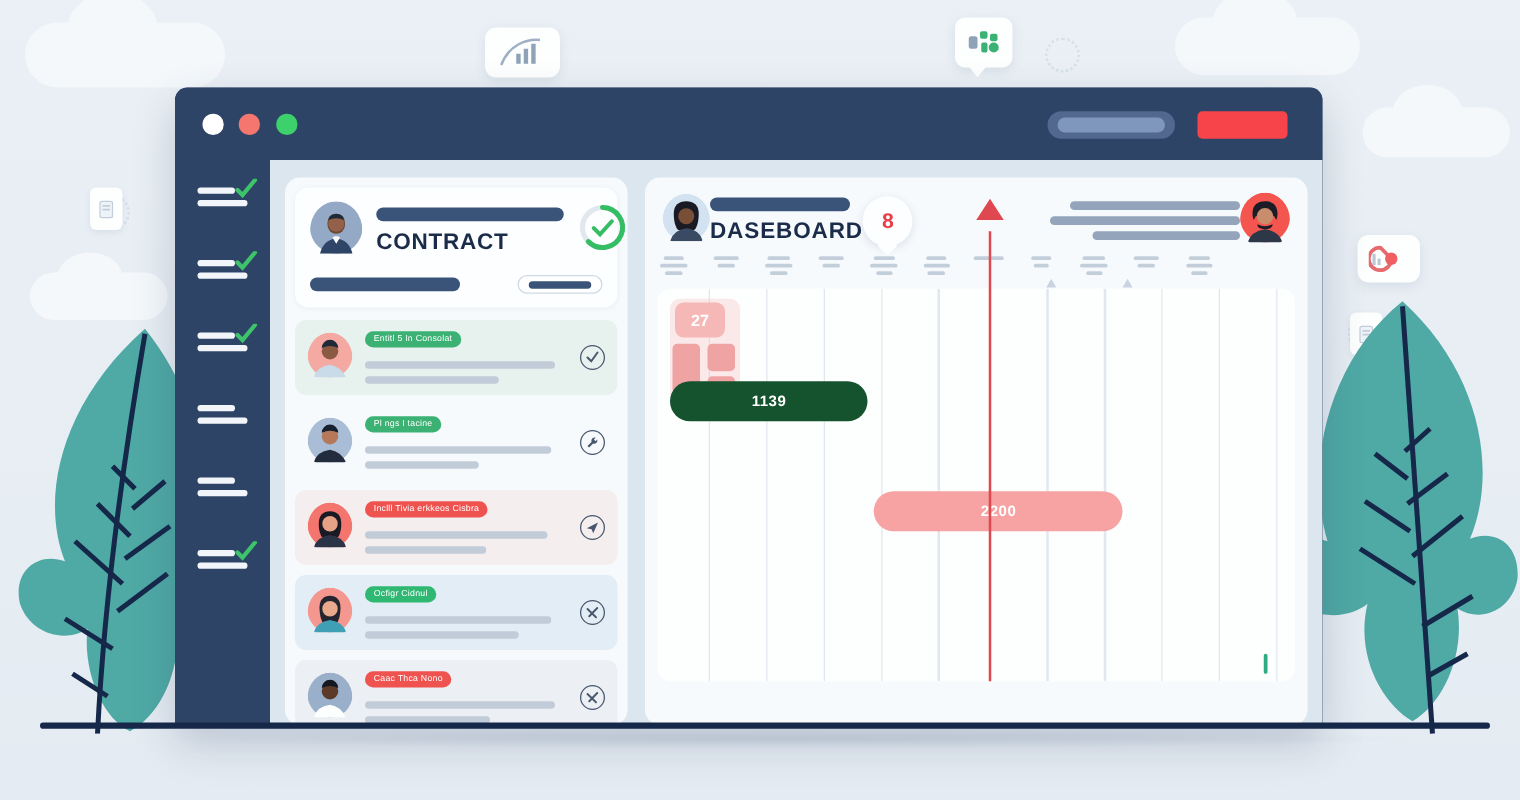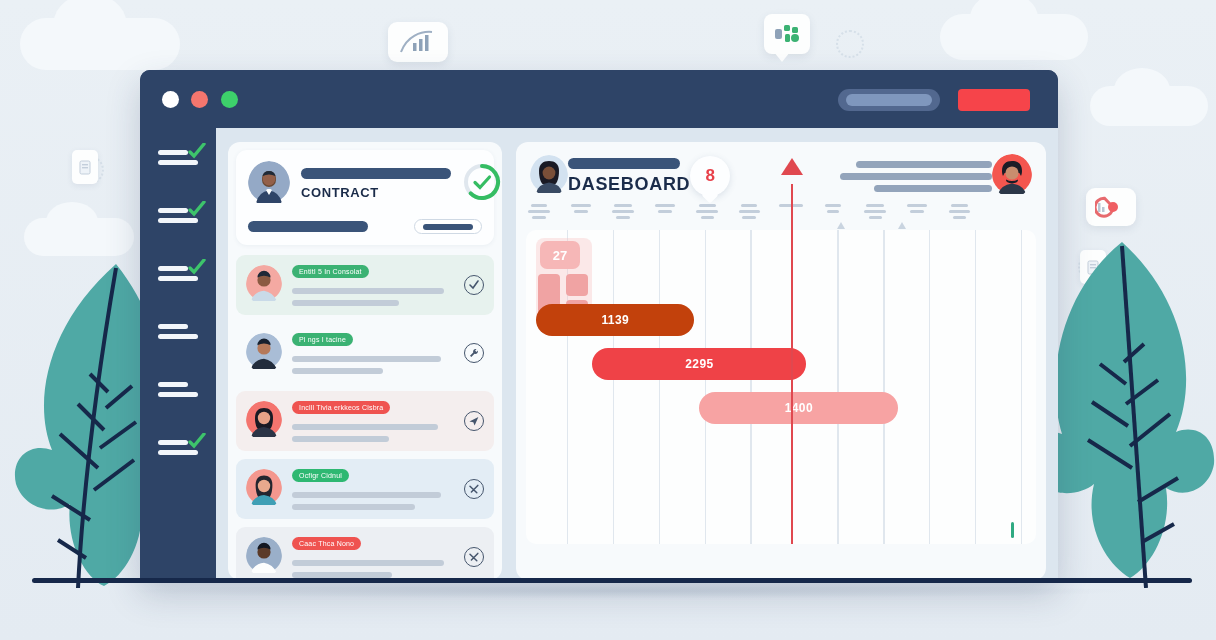--- a/index.html
+++ b/index.html
@@ -89,21 +89,21 @@
   #left-panel  { width:274px; padding:8px; display:flex; flex-direction:column; gap:10px; }
   #right-panel { flex:1; padding:10px 10px 0 10px; }
 
   
   #contract-card { background:#fdfeff; border-radius:11px; padding:11px 12px;
                    box-shadow:0 1px 4px rgba(70,95,130,.07); }
   .cc-top { display:flex; align-items:center; gap:11px; }
   .avatar { border-radius:50%; flex:none; overflow:hidden; }
   .cc-txt { flex:1; }
   .b-dark { height:11px; background:#3a5479; border-radius:6px; }
-  #cc-title { font-size:13px; font-weight:bold; letter-spacing:.6px; color:#1b2c4a; margin-top:6px; }
+  #cc-title { font-size:18px; font-weight:bold; letter-spacing:.6px; color:#1b2c4a; margin-top:6px; }
   .cc-bottom { display:flex; align-items:center; justify-content:space-between; margin-top:12px; }
   #cc-footbar { width:120px; height:11px; background:#3a5479; border-radius:6px; }
   #cc-btn { width:68px; height:15px; border:1.5px solid #cfd9e4; border-radius:8px;
             display:flex; align-items:center; justify-content:center; background:#fff; }
   #cc-btn i { display:block; width:50px; height:6px; background:#3a5479; border-radius:3px; }
 
   
   #list { display:flex; flex-direction:column; gap:8px; }
   .row { display:flex; align-items:center; gap:10px; border-radius:9px; padding:9px 10px; }
   .row .meta { flex:1; }
@@ -527,28 +527,25 @@
           <div class="grid" style="left:88%"></div>
           <div class="grid" style="left:97%"></div>
 
           <div id="mini-widget">
             <div id="mini-num">27</div>
             <span class="mtile" style="left:2px;  top:36px; width:22px; height:40px;"></span>
             <span class="mtile" style="left:30px; top:36px; width:22px; height:22px;"></span>
             <span class="mtile" style="left:30px; top:62px; width:22px; height:20px;"></span>
           </div>
 
-          <div class="gbar" style="left:2%; width:31%; top:74px; background:#c2410c;">
+          <div class="gbar" style="left:2%; width:31%; top:74px; background:#14532d;">
             <span>1139</span>
           </div>
-          <div class="gbar" style="left:13%; width:42%; top:118px; background:#ef4247;">
-            <span>2295</span>
-          </div>
           <div class="gbar" style="left:34%; width:39%; top:162px; background:#f7a3a3;">
-            <span>1400</span>
+            <span>2200</span>
           </div>
 
           <div id="endmark"></div>
         </div>
 
         <div id="today" style="left:52%">
           <div id="today-head"></div>
         </div>
         <span class="upmark" style="left:73%; top:18px"></span>
         <span class="upmark" style="left:61%; top:18px"></span>

